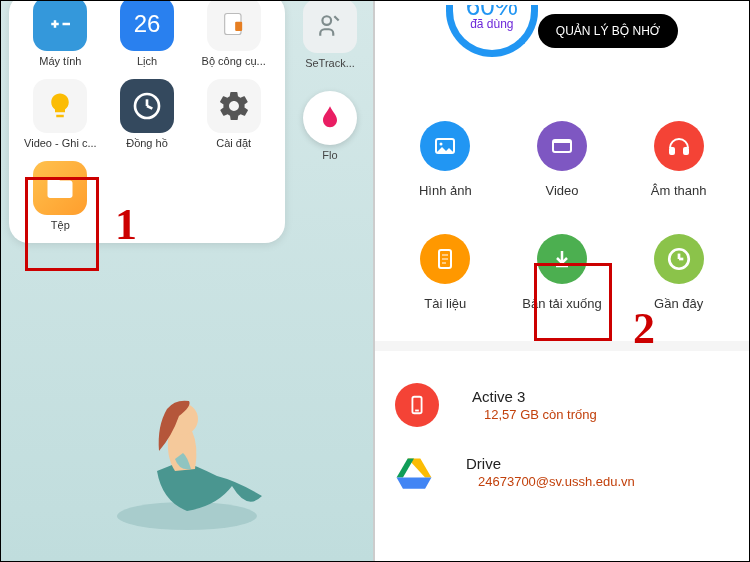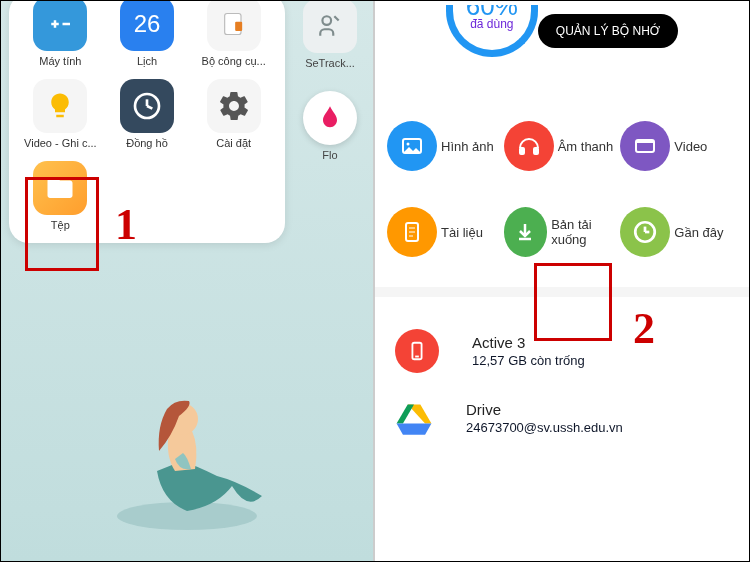--- a/index.html
+++ b/index.html
@@ -160,22 +160,23 @@
       font-weight: 400;
     }
     .category-grid {
       display: grid;
       grid-template-columns: repeat(3, 1fr);
       gap: 36px 0;
       padding: 40px 12px 30px 12px;
     }
     .cat-item {
       display: flex;
-      align-items: center;
-      gap: 4px;
+      flex-direction: column;
+      align-items: center;
+      gap: 12px;
     }
     .cat-icon {
       width: 50px;
       height: 50px;
       border-radius: 50%;
       display: flex;
       align-items: center;
       justify-content: center;
     }
     .cat-label {
@@ -211,21 +212,21 @@
       width: 44px;
       height: 44px;
       border-radius: 50%;
       display: flex;
       align-items: center;
       justify-content: center;
       flex-shrink: 0;
     }
     .si-red { background: #f44336; }
     .storage-item-title { font-size: 15px; color: #222; }
-    .storage-item-sub { font-size: 13px; color: #0f172a; margin-top: 2px; }
+    .storage-item-sub { font-size: 13px; color: #c2410c; margin-top: 2px; margin-left: 12px; }
     svg { display: block; }
   </style>
 </head>
 <body>
 
 <div class="panel-left">
 
   <div class="app-folder-popup">
     <div class="app-grid">
 
@@ -349,37 +350,37 @@
       <div class="cat-icon ci-blue">
         <svg width="24" height="24" viewBox="0 0 24 24" fill="#fff">
             <rect x="3" y="5" width="18" height="14" rx="2" fill="none" stroke="#fff" stroke-width="2"></rect>
             <circle cx="8" cy="10" r="1.5"></circle>
             <path d="M4 18l5-5 4 4 3-3 4 4"></path>
           </svg>
       </div>
       <span class="cat-label">Hình ảnh</span>
     </div>
     <div class="cat-item">
+      <div class="cat-icon ci-purple">
+        <svg width="24" height="24" viewBox="0 0 24 24" fill="#fff">
+            <rect x="3" y="6" width="18" height="12" rx="2" fill="none" stroke="#fff" stroke-width="2"></rect>
+            <rect x="3" y="6" width="18" height="3" fill="#fff"></rect>
+          </svg>
+      </div>
+      <span class="cat-label">Video</span>
+    </div>
+    <div class="cat-item">
       <div class="cat-icon ci-red">
         <svg width="24" height="24" viewBox="0 0 24 24" fill="none" stroke="#fff" stroke-width="2">
             <path d="M3 14a9 9 0 0118 0"></path>
             <rect x="3" y="14" width="4" height="6" rx="1" fill="#fff"></rect>
             <rect x="17" y="14" width="4" height="6" rx="1" fill="#fff"></rect>
           </svg>
       </div>
       <span class="cat-label">Âm thanh</span>
-    </div>
-    <div class="cat-item">
-      <div class="cat-icon ci-purple">
-        <svg width="24" height="24" viewBox="0 0 24 24" fill="#fff">
-            <rect x="3" y="6" width="18" height="12" rx="2" fill="none" stroke="#fff" stroke-width="2"></rect>
-            <rect x="3" y="6" width="18" height="3" fill="#fff"></rect>
-          </svg>
-      </div>
-      <span class="cat-label">Video</span>
     </div>
     <div class="cat-item">
       <div class="cat-icon ci-orange">
         <svg width="24" height="24" viewBox="0 0 24 24" fill="#fff">
             <rect x="6" y="3" width="12" height="18" rx="2" fill="none" stroke="#fff" stroke-width="2"></rect>
             <line x1="9" y1="8" x2="15" y2="8" stroke="#fff"></line>
             <line x1="9" y1="12" x2="15" y2="12" stroke="#fff"></line>
             <line x1="9" y1="16" x2="13" y2="16" stroke="#fff"></line>
           </svg>
       </div>

